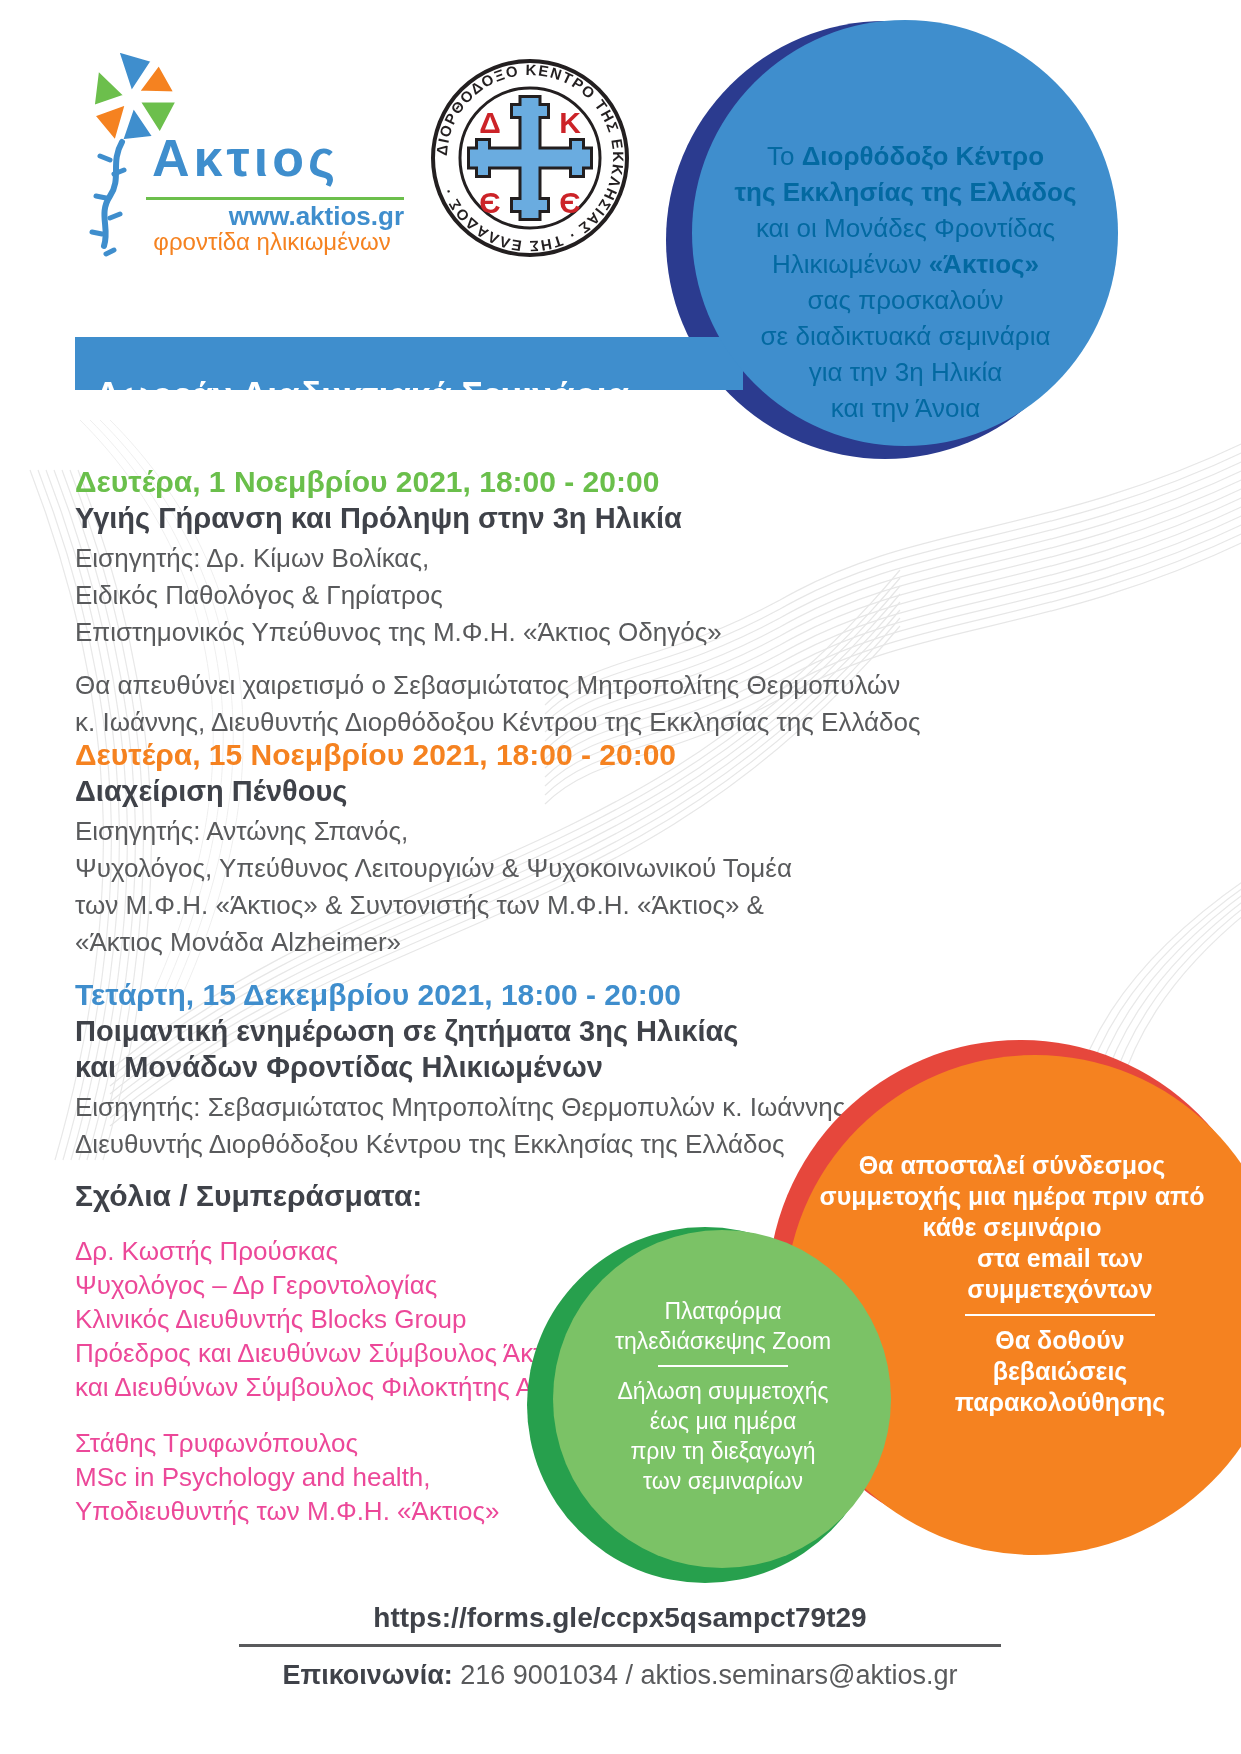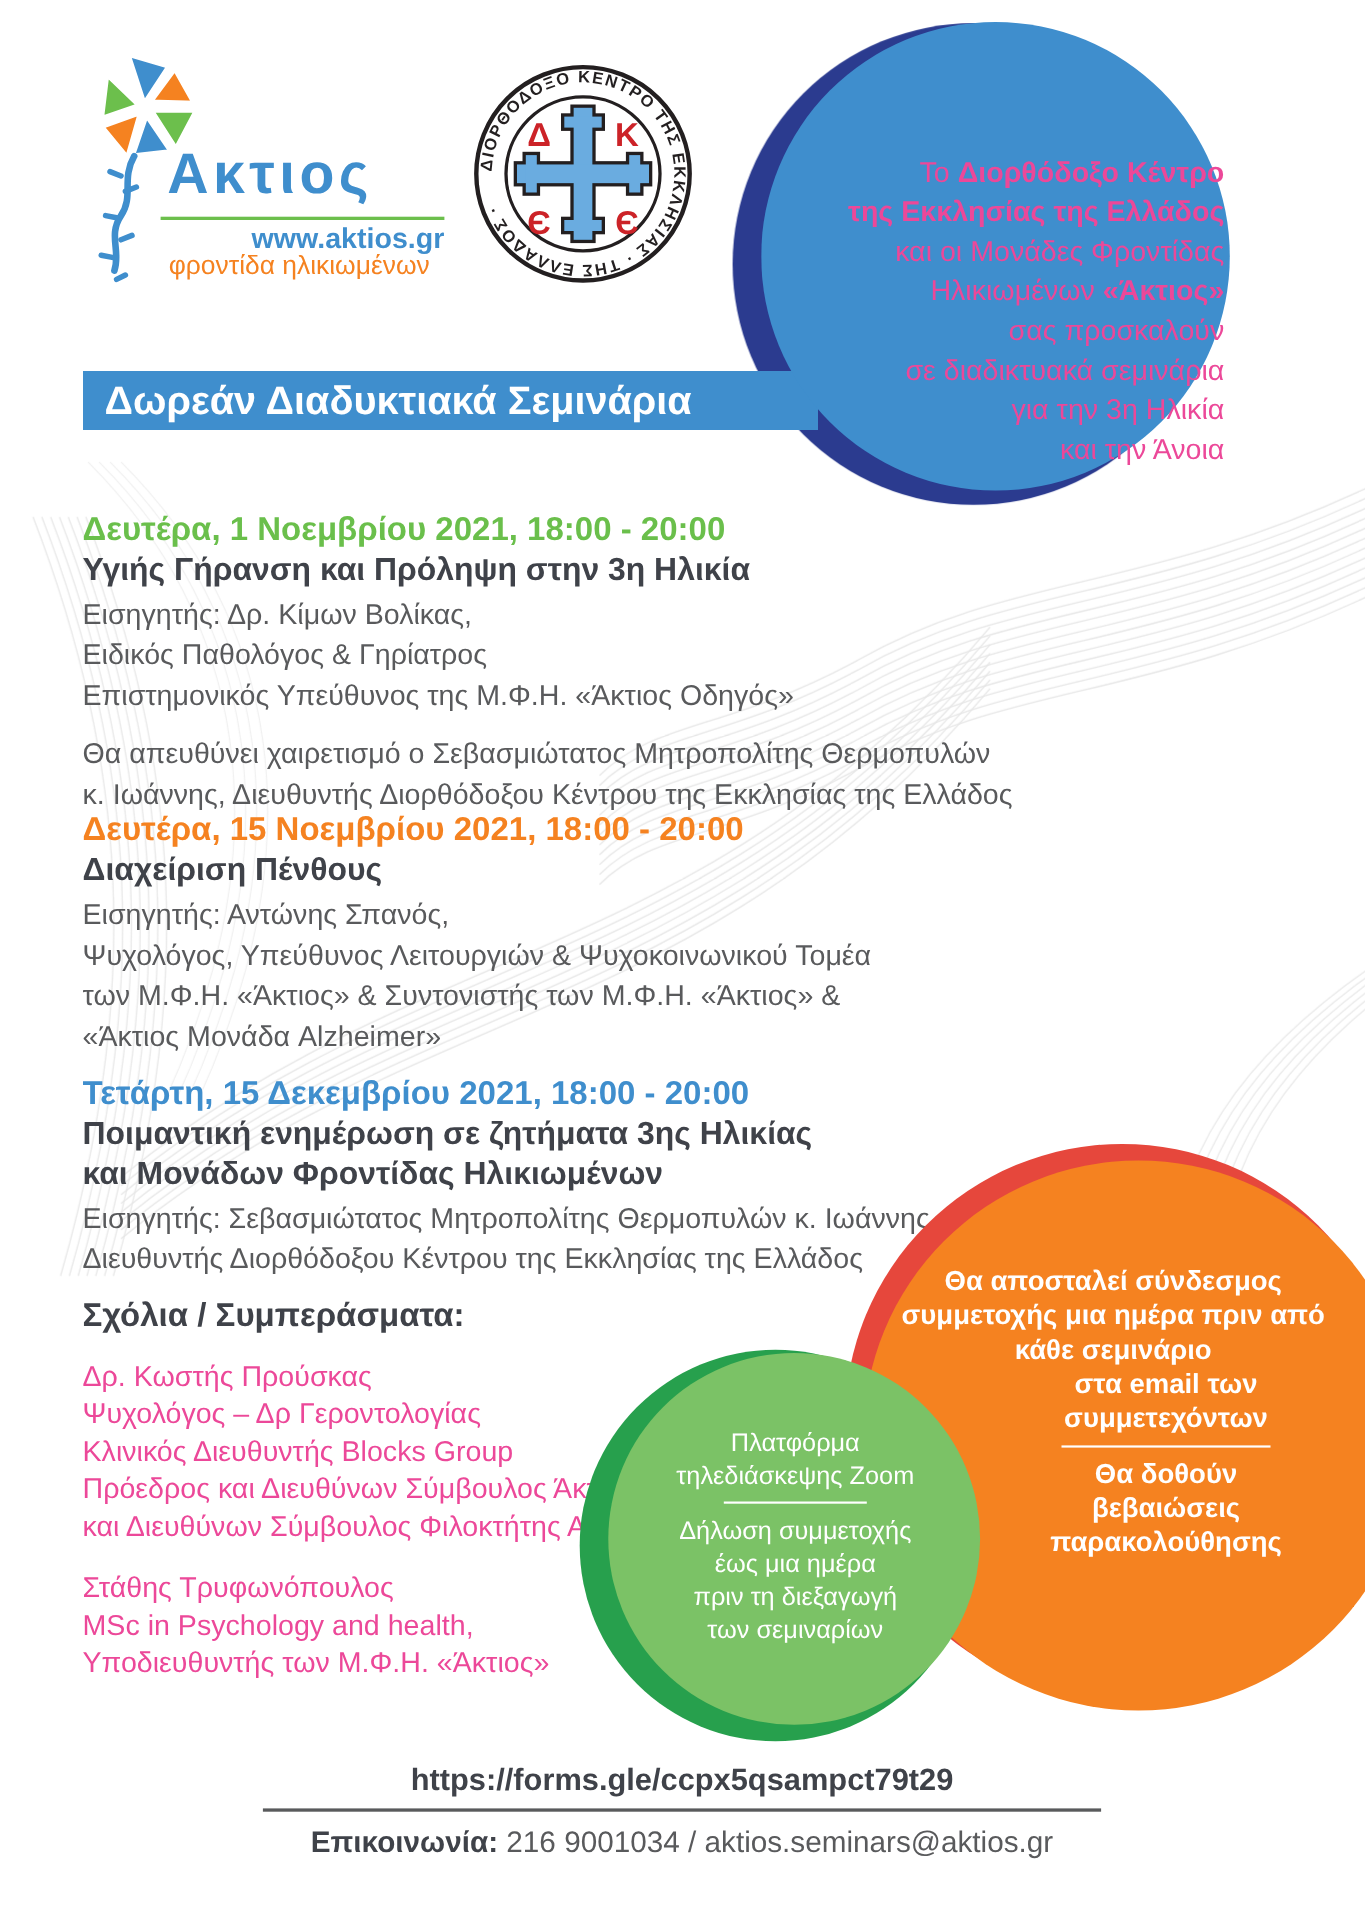--- a/index.html
+++ b/index.html
@@ -10,26 +10,26 @@
   #waves{position:absolute;left:0;top:0;width:1241px;height:1754px;z-index:0;}
   
   .wordmark{left:152px;top:128px;font-size:52px;font-weight:bold;color:#3f8ecd;letter-spacing:4px;z-index:3;}
   .brand-underline{left:146px;top:197px;width:258px;height:3px;background:#6cbf4c;z-index:3;}
   .brand-url{left:146px;top:201px;width:258px;text-align:right;font-size:26px;font-weight:bold;color:#3f8ecd;z-index:3;}
   .brand-tagline{left:112px;top:228px;width:320px;text-align:center;font-size:24px;color:#f58220;z-index:3;}
   
   .circle{border-radius:50%;}
   .navy-circle{left:666px;top:21px;width:438px;height:438px;background:#2b3b8f;z-index:1;}
   .blue-circle{left:692px;top:20px;width:426px;height:426px;background:#3f8ecd;z-index:3;}
-  .invite-text{left:698px;top:138px;width:415px;text-align:right;color:#ec4899;
+  .invite-text{left:698px;top:138px;width:415px;text-align:center;color:#0369a1;
                font-size:26px;line-height:36px;z-index:4;}
   .invite-text b{font-weight:bold;}
   
   .banner{left:75px;top:337px;width:668px;height:53px;background:#3f8ecd;z-index:2;}
-  .banner-title{color:#fff;font-weight:bold;font-size:36px;line-height:53px;padding-left:20px;white-space:nowrap;}
+  .banner-title{color:#fff;font-weight:bold;font-size:36px;line-height:53px;padding-left:20px;white-space:nowrap;margin-top:32px;}
   
   .block{left:75px;width:800px;z-index:2;}
   .date{font-weight:bold;font-size:30px;line-height:36px;white-space:nowrap;}
   .date.green{color:#6abf4b;} .date.orange{color:#f58220;} .date.blue{color:#3f8ecd;}
   .sem-title{font-weight:bold;font-size:29px;line-height:36px;color:#3f4249;white-space:nowrap;}
   .body-line{font-size:26px;line-height:37px;color:#595a5c;white-space:nowrap;}
   .note{margin-top:16px;}
   .comments-heading{font-weight:bold;font-size:30px;line-height:40px;color:#3f4249;}
   .speakers1{margin-top:18px;} .speakers2{margin-top:22px;}
   .speaker-line{font-size:26px;line-height:34px;color:#ec4899;white-space:nowrap;}

